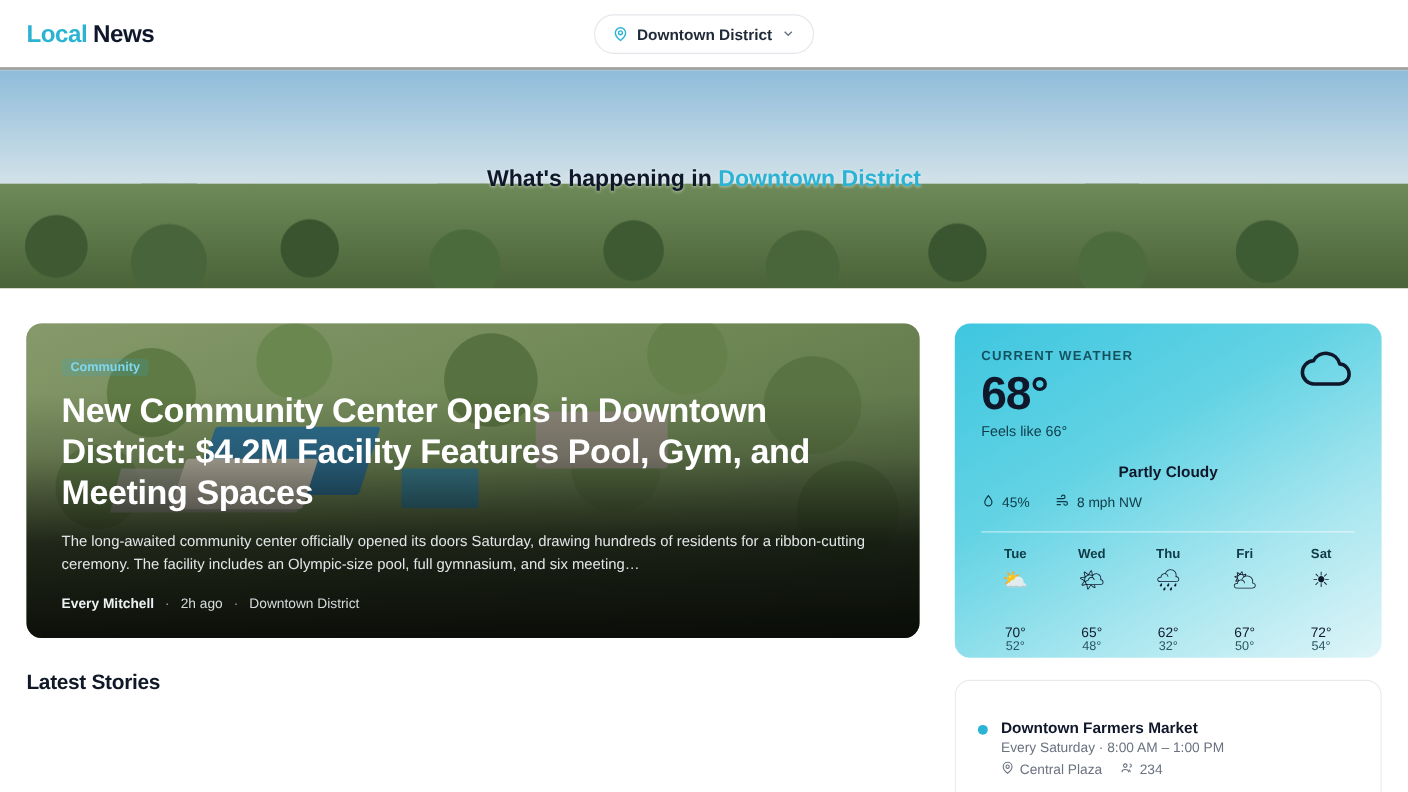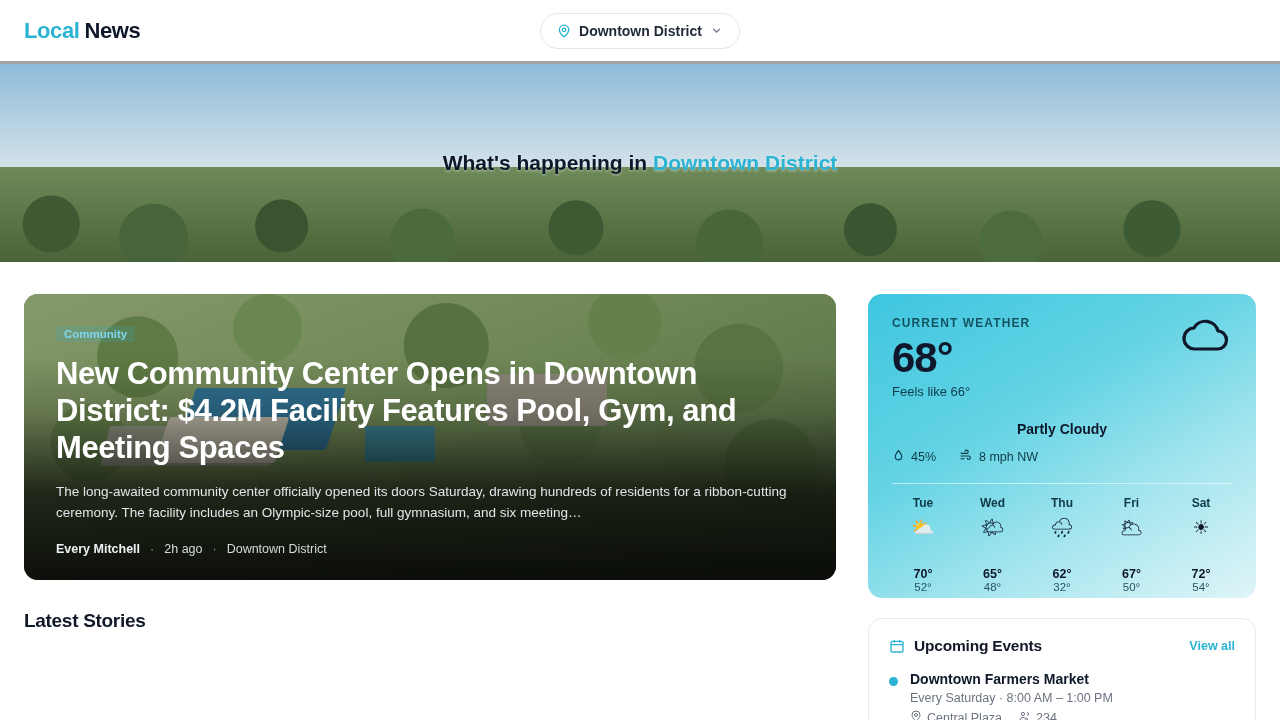--- a/index.html
+++ b/index.html
@@ -242,21 +242,21 @@
   .wx-feels { font-size: 13px; color: #0d3b47; margin-top: 2px; }
   .wx-cond { font-size: 14px; font-weight: 700; margin-top: 22px; text-align: center; }
   .wx-stats { display: flex; gap: 22px; margin-top: 12px; font-size: 12.5px; color: #0c3a46; align-items: center; }
   .wx-stat { display: flex; align-items: center; gap: 6px; }
   .cloud-icon { position: absolute; right: 24px; top: 24px; color: #0f172a; }
   .wx-divider { border-top: 1px solid rgba(255,255,255,.55); margin: 18px 0 0; }
   .forecast { display: flex; justify-content: space-between; margin-top: 12px; }
   .fc { text-align: center; width: 62px; }
   .fc .d { font-size: 12px; font-weight: 600; color: #0f3a46; }
   .fc .g { font-size: 19px; margin: 6px 0 4px; }
-  .fc .hi { font-size: 12.5px; font-weight: 700; margin-top: 28px; }
+  .fc .hi { font-size: 12.5px; font-weight: 400; margin-top: 28px; }
   .fc .lo { font-size: 11.5px; color: #2a5662; }
 
   
   .events {
     margin-top: 20px;
     border: 1px solid #e8eaed;
     border-radius: 14px;
     padding: 18px 20px;
     background: #fff;
     height: 140px;
@@ -397,30 +397,20 @@
         <div class="fc">
           <div class="d">Sat</div>
           <div class="g">☀</div>
           <div class="hi">72°</div>
           <div class="lo">54°</div>
         </div>
       </div>
     </div>
 
     <div class="events">
-      <div class="events-head">
-        <span class="cal-icon">
-          <svg width="16" height="16" viewBox="0 0 24 24" fill="none" stroke="currentColor" stroke-width="2">
-              <rect x="3" y="5" width="18" height="16" rx="2"></rect>
-              <path d="M3 10h18M8 3v4M16 3v4"></path>
-            </svg>
-        </span>
-        <h3>Upcoming Events</h3>
-        <span class="view-all">View all</span>
-      </div>
       <div class="event-row">
         <div class="bullet"></div>
         <div>
           <div class="event-name">Downtown Farmers Market</div>
           <div class="event-when">Every Saturday  ·  8:00 AM – 1:00 PM</div>
           <div class="event-meta">
             <span class="i">
               <span>
                 <svg width="12" height="12" viewBox="0 0 24 24" fill="none" stroke="currentColor" stroke-width="2">
                     <path d="M20 10c0 6-8 12-8 12s-8-6-8-12a8 8 0 1 1 16 0z"></path>

